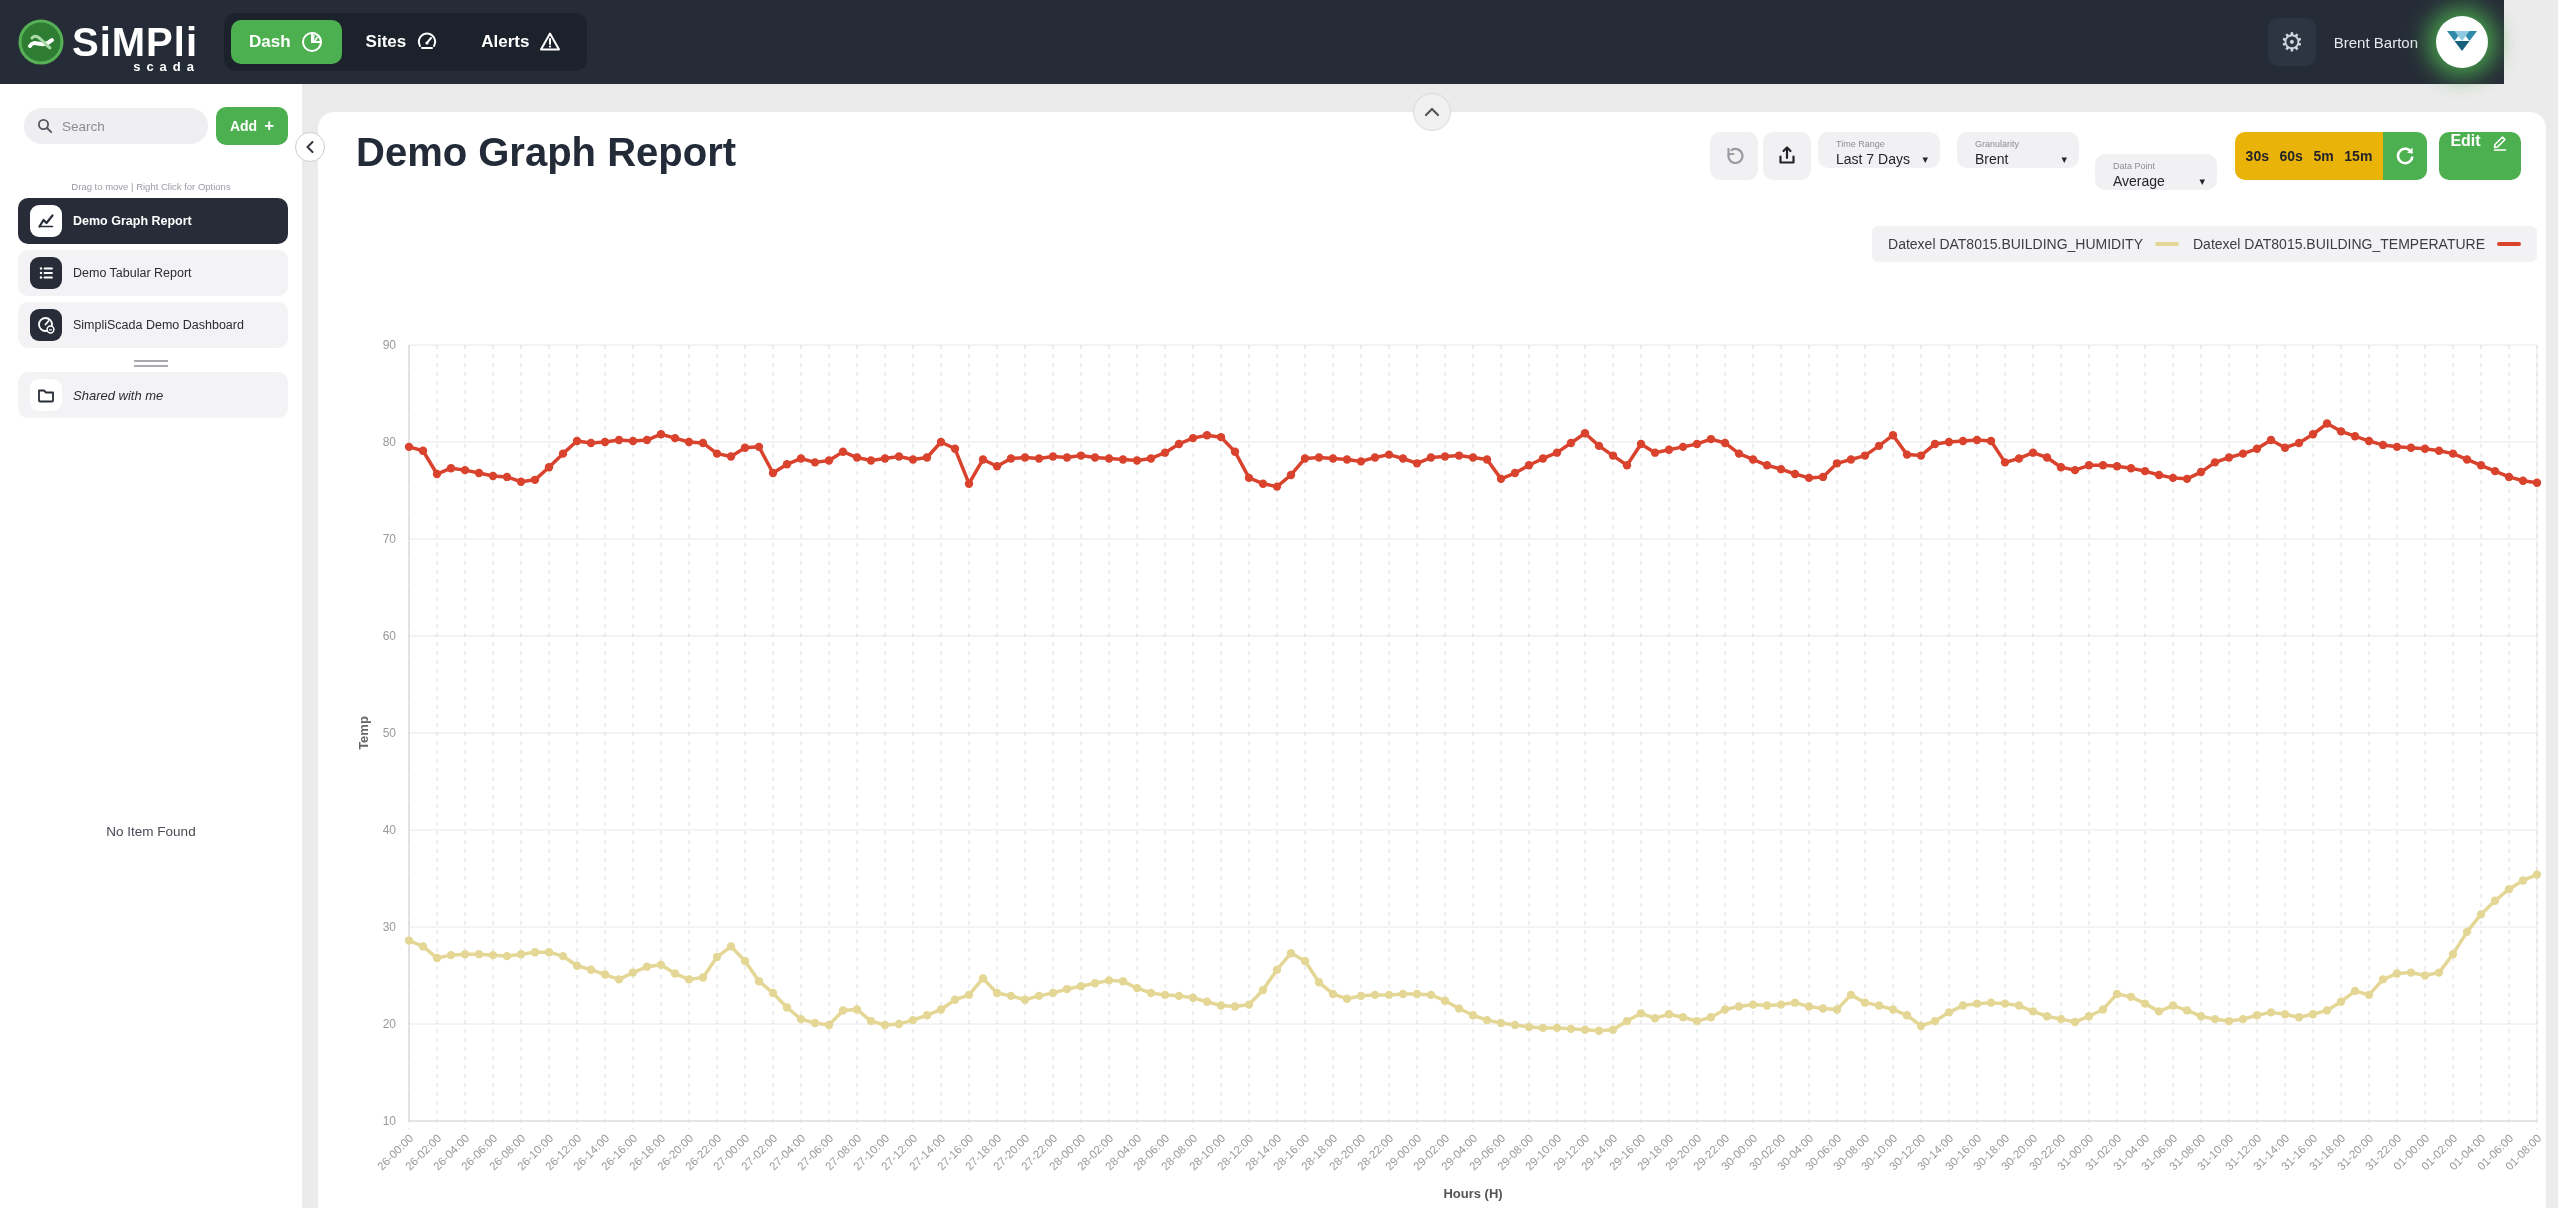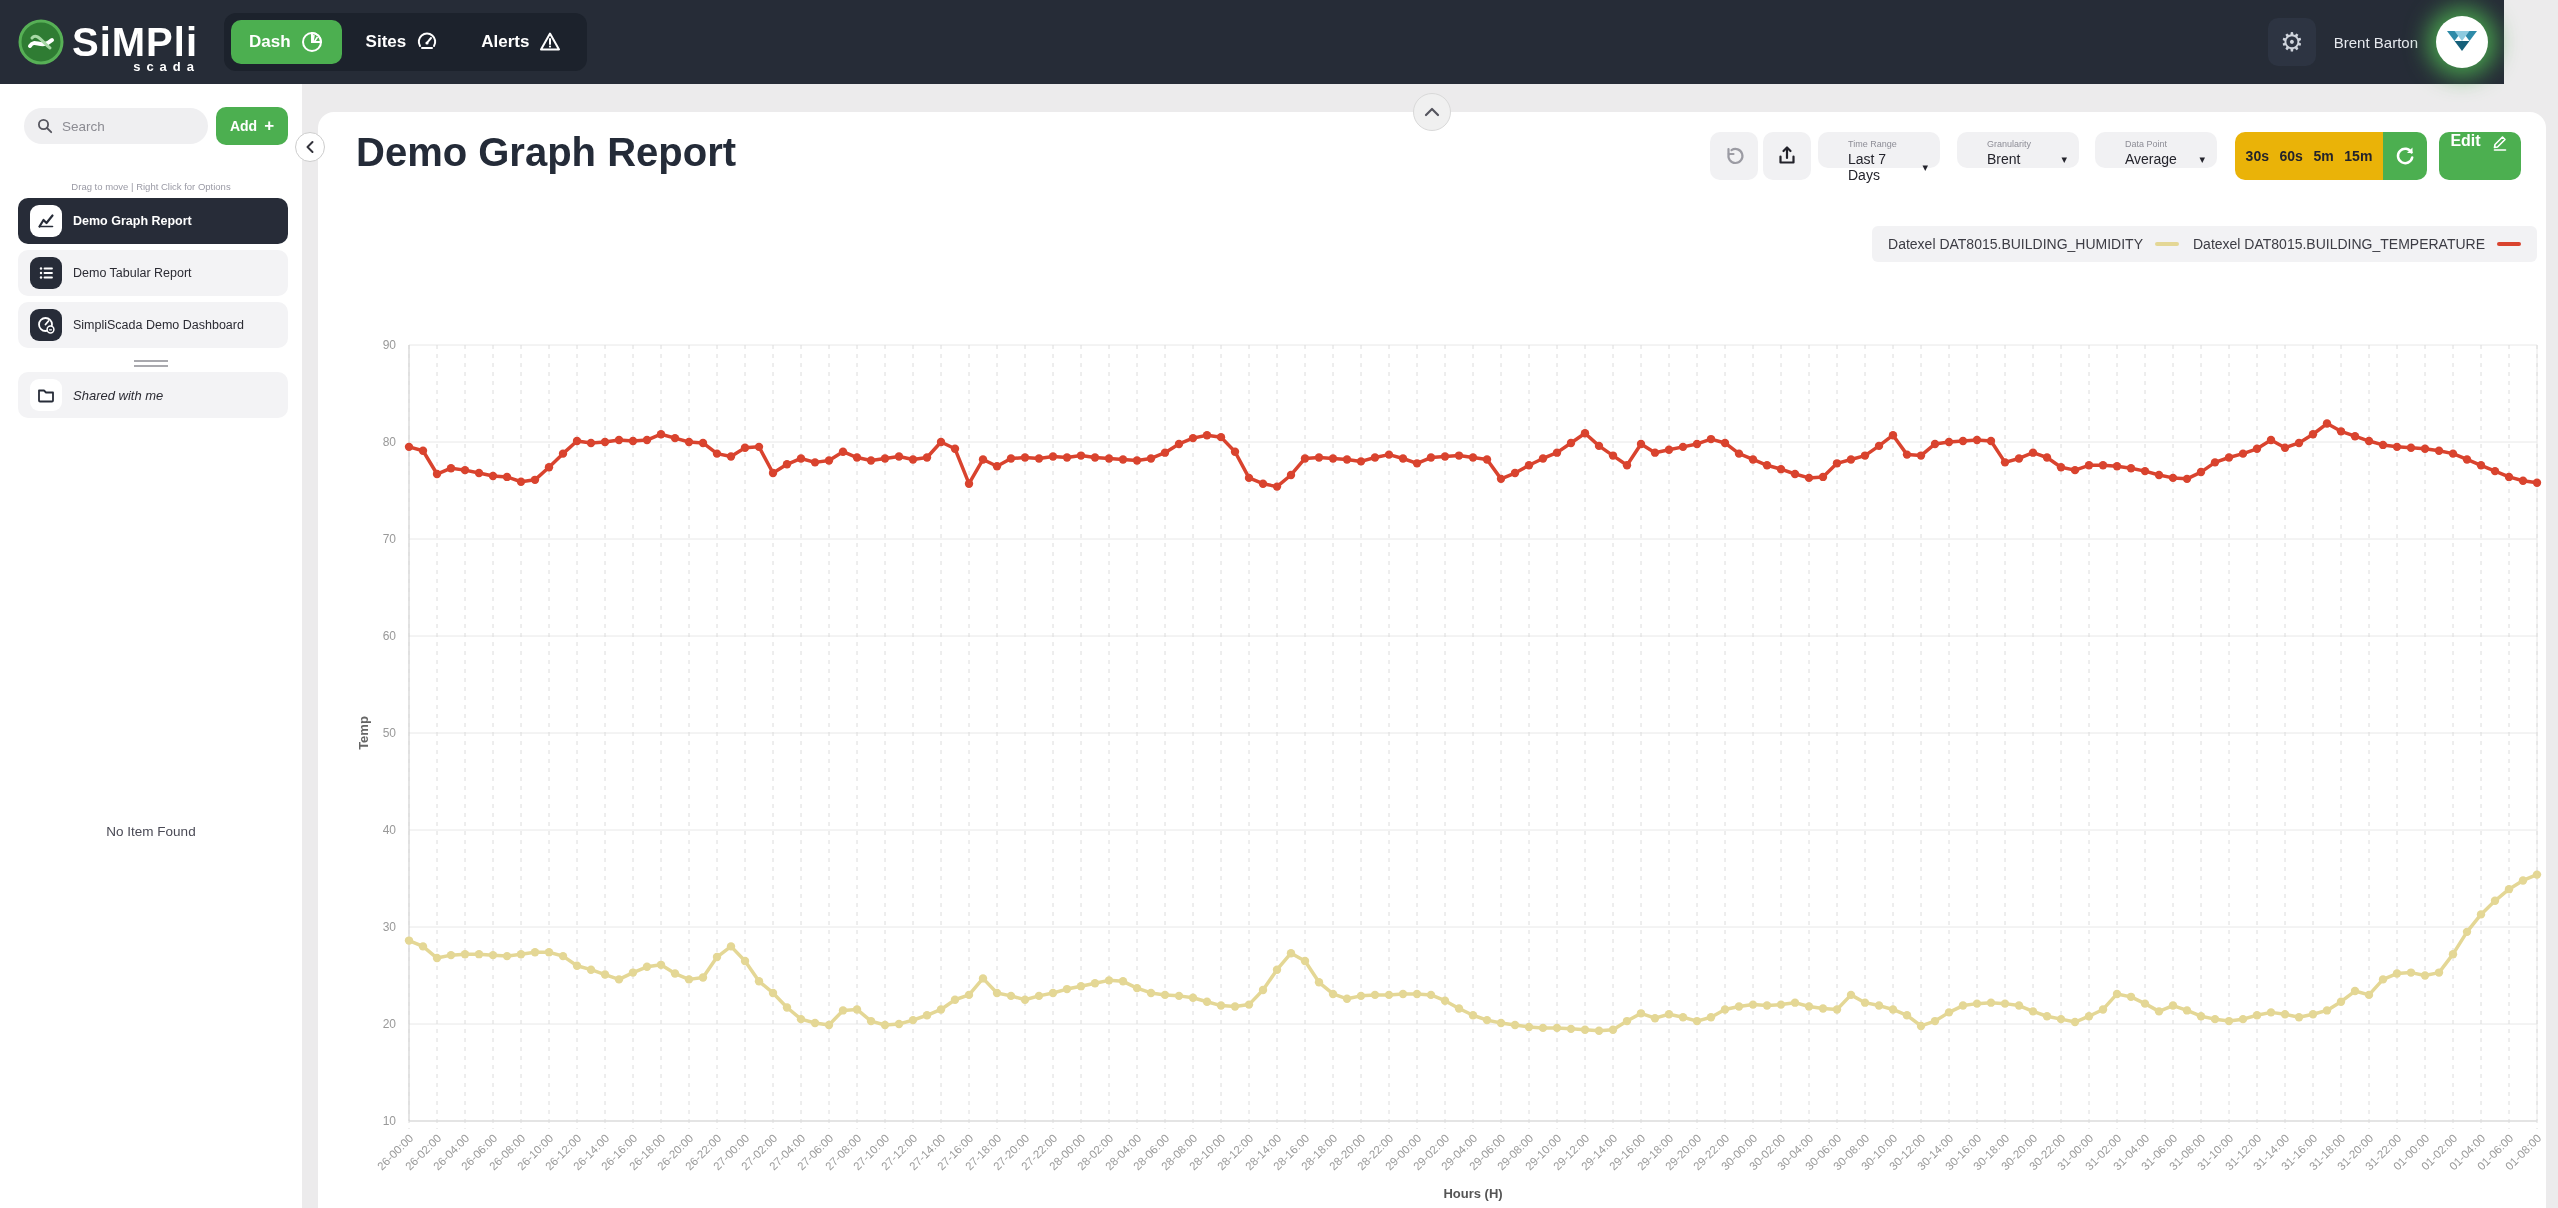--- a/index.html
+++ b/index.html
@@ -37,21 +37,21 @@
   .shared-label { font-style:italic; font-size:13px; }
   .no-item { position:absolute; top:740px; width:100%; text-align:center; font-size:13.5px; color:#4a4a55; }
   .collapse-btn { position:absolute; left:295px; top:132px; width:30px; height:30px; border-radius:50%; background:#fff; border:1px solid #cdcdcd; display:flex; align-items:center; justify-content:center; z-index:11; cursor:pointer; }
 
   
   .card { position:absolute; left:318px; top:112px; width:2228px; height:1096px; background:#fff; border-radius:16px 16px 0 0; }
   .chevron-up-btn { position:absolute; left:1413px; top:93px; width:38px; height:38px; border-radius:50%; background:#f0f0f0; border:1px solid #d9d9d9; display:flex; align-items:center; justify-content:center; z-index:12; cursor:pointer; }
   .report-title { position:absolute; left:38px; top:18px; font-size:40px; font-weight:bold; color:#242b38; }
 
   .tool-btn { position:absolute; top:20px; width:48px; height:48px; border-radius:10px; background:#f1f1f3; display:flex; align-items:center; justify-content:center; cursor:pointer; }
-  .sel-box { position:absolute; top:20px; height:36px; border-radius:10px; background:#f1f1f3; padding:7px 12px 0 30px; cursor:pointer; }
+  .sel-box { position:absolute; top:20px; height:36px; border-radius:10px; background:#f1f1f3; padding:7px 12px 0 18px; cursor:pointer; }
   .sel-label { font-size:9px; color:#8d8d96; }
   .sel-value-row { display:flex; align-items:center; justify-content:space-between; margin-top:2px; }
   .sel-value { font-size:14px; color:#24242c; }
   .sel-caret { font-size:11px; color:#24242c; margin-left:10px; }
   .quick-group { position:absolute; left:1917px; top:20px; width:148px; height:48px; background:#eab308; border-radius:10px 0 0 10px; display:flex; align-items:center; justify-content:space-evenly; }
   .quick-opt { font-size:14px; font-weight:bold; color:#23232b; cursor:pointer; }
   .refresh-btn { position:absolute; left:2065px; top:20px; width:44px; height:48px; background:#4caf50; border-radius:0 10px 10px 0; display:flex; align-items:center; justify-content:center; cursor:pointer; }
   .edit-btn { position:absolute; left:2121px; top:20px; width:82px; height:48px; background:#4caf50; border-radius:10px; color:#fff; font-size:16px; font-weight:bold; display:flex; align-items:flex-start; justify-content:center; gap:9px; cursor:pointer; }
 
   .legend { position:absolute; top:114px; right:9px; height:36px; background:#f2f2f4; border-radius:6px; display:flex; align-items:center; gap:14px; padding:0 16px; }
@@ -221,21 +221,21 @@
         <span class="sel-caret">▾</span>
       </div>
     </div>
     <div class="sel-box" style="left:1639px; width:122px;">
       <div class="sel-label">Granularity</div>
       <div class="sel-value-row">
         <span class="sel-value">Brent</span>
         <span class="sel-caret">▾</span>
       </div>
     </div>
-    <div class="sel-box" style="left:1777px; width:122px;">
+    <div class="sel-box" style="left:1777px; width:122px;margin-top:22px;">
       <div class="sel-label">Data Point</div>
       <div class="sel-value-row">
         <span class="sel-value">Average</span>
         <span class="sel-caret">▾</span>
       </div>
     </div>
 
     <div class="quick-group">
       <span class="quick-opt">30s</span>
       <span class="quick-opt">60s</span>

